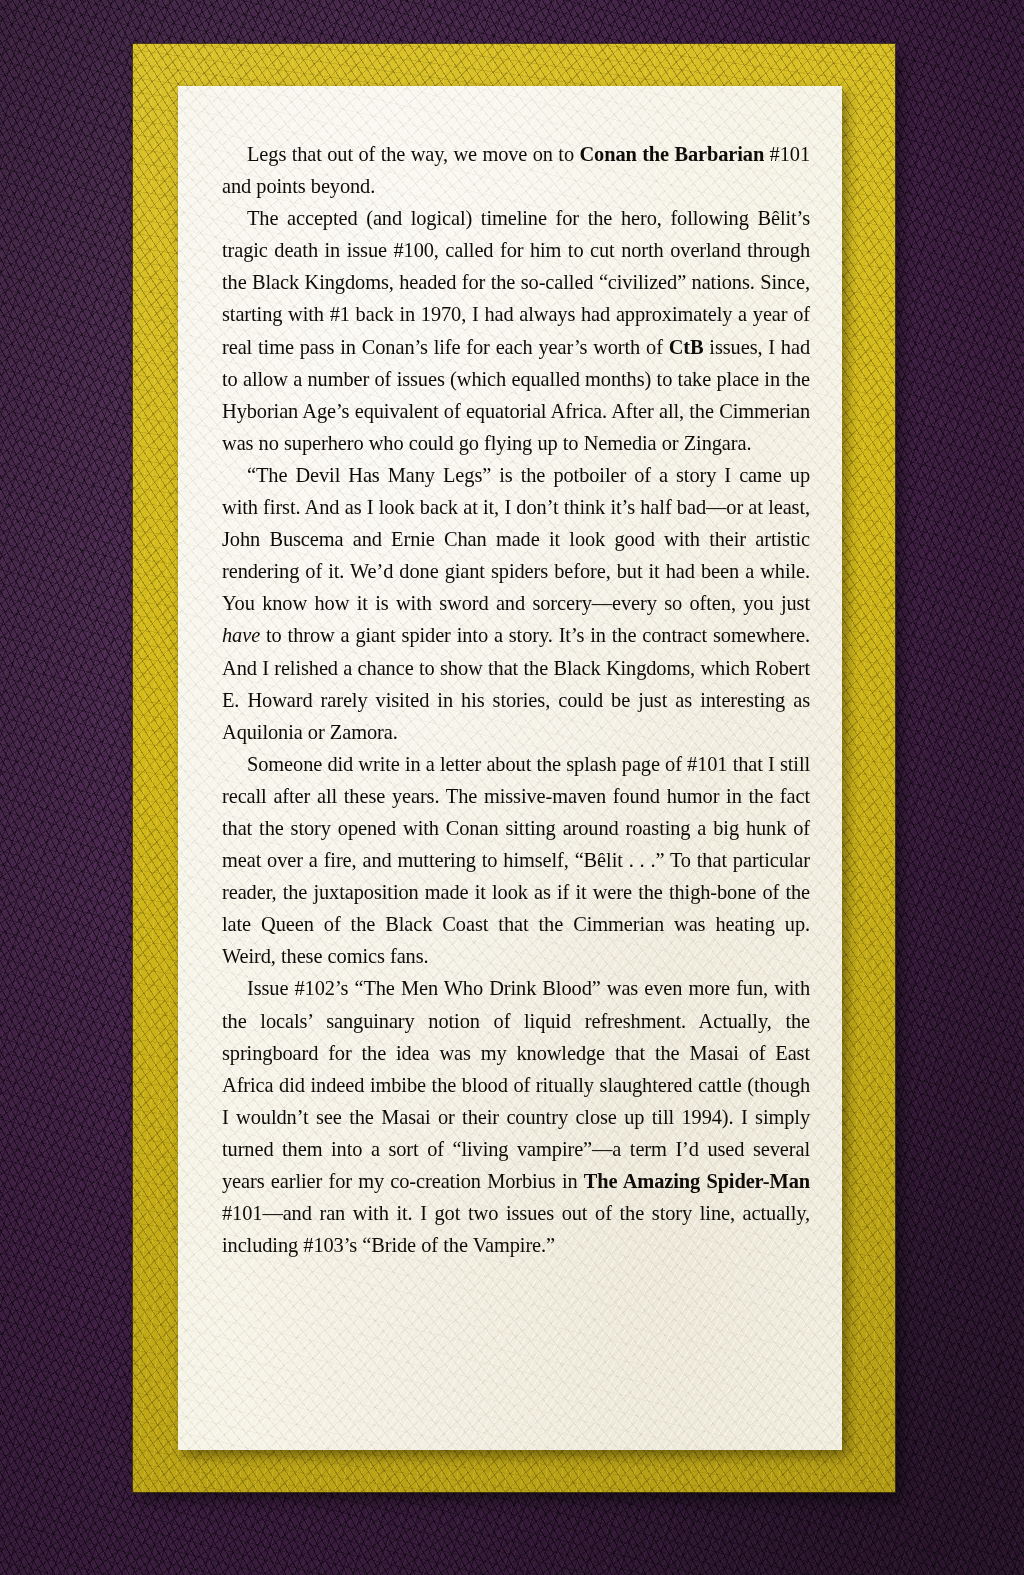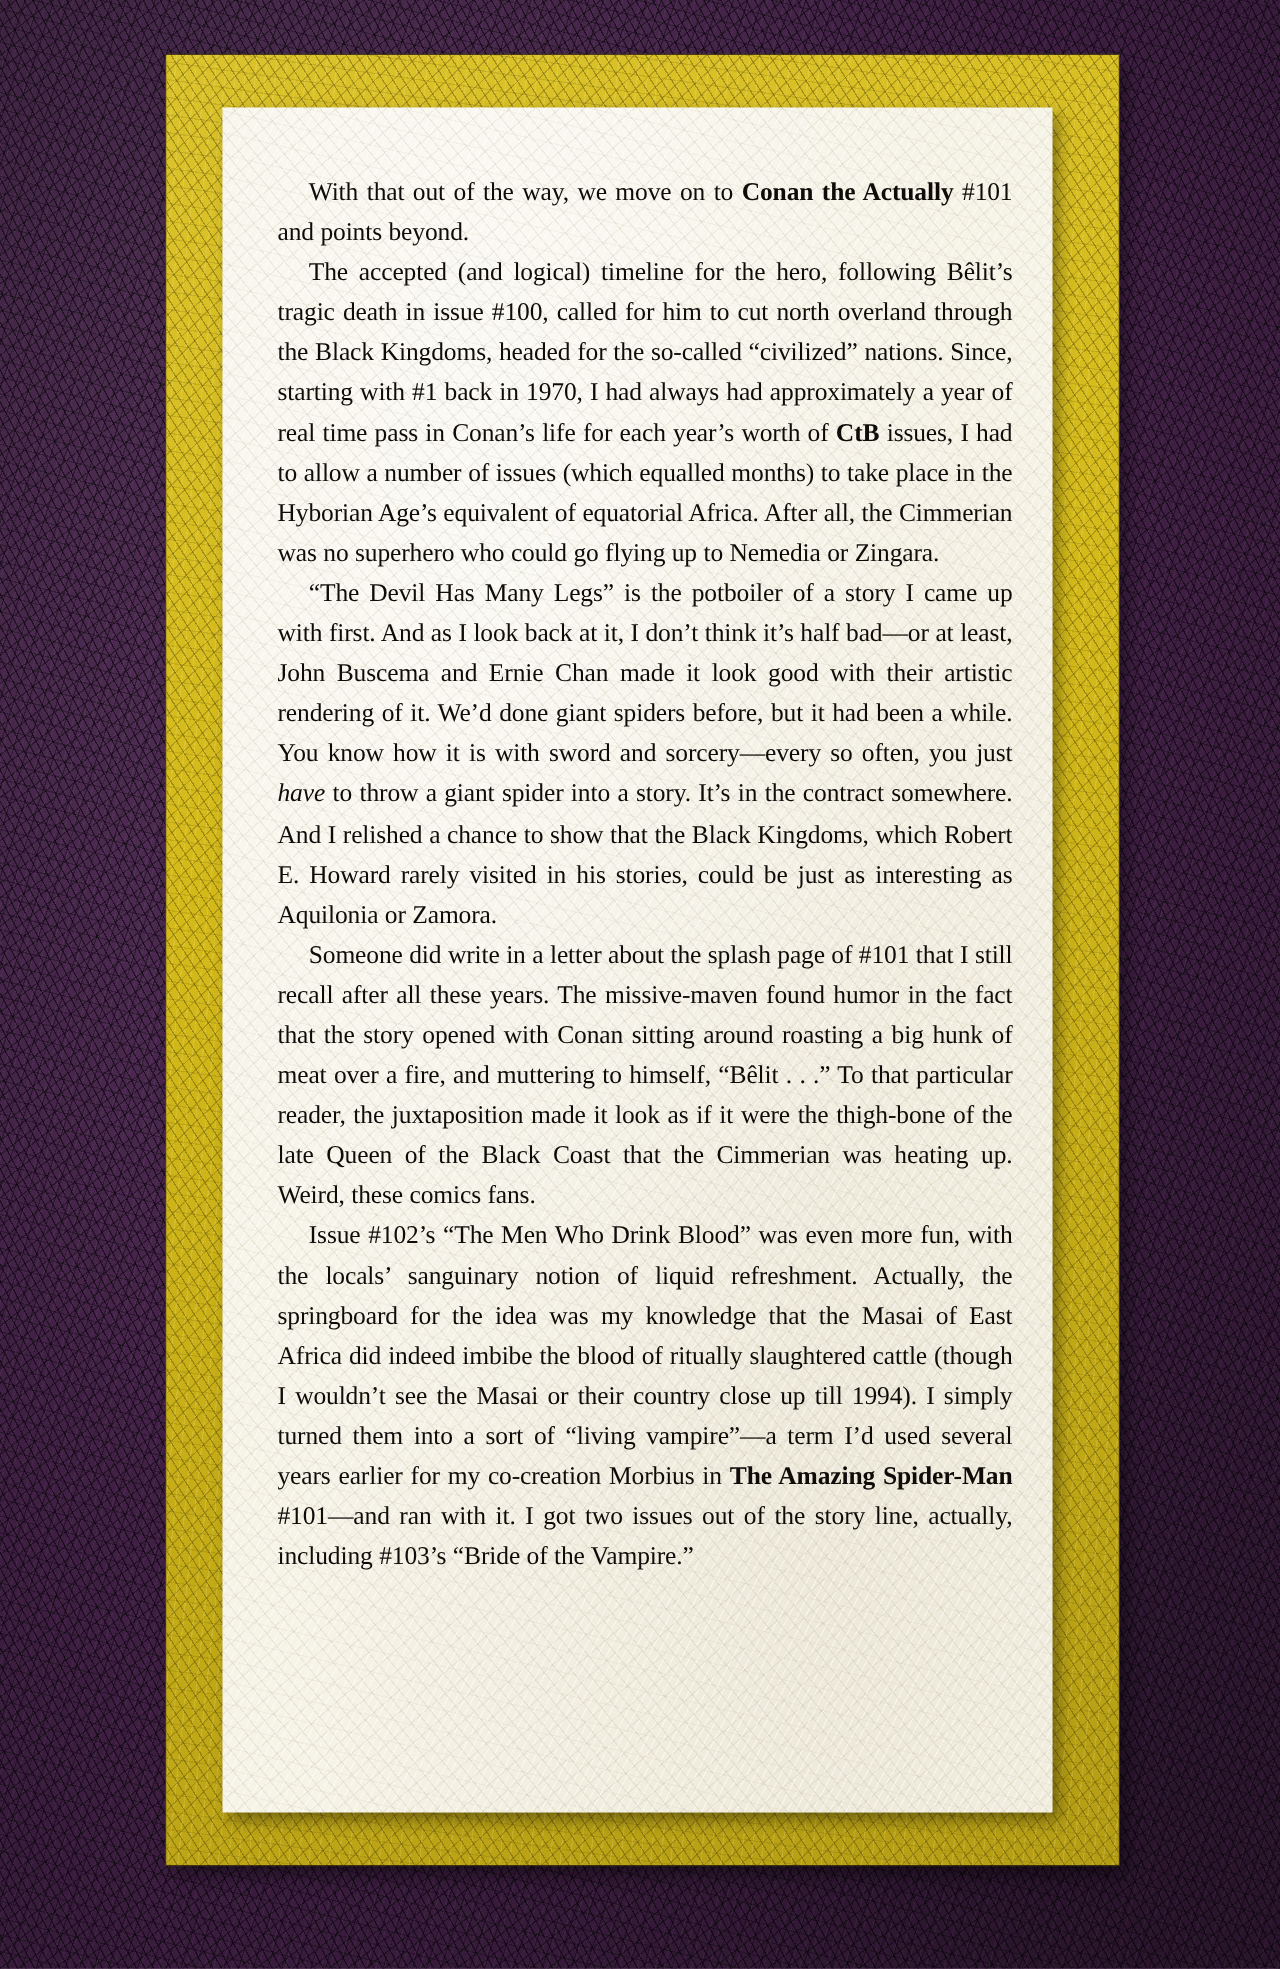--- a/index.html
+++ b/index.html
@@ -125,21 +125,21 @@
   <div class="page-texture"></div>
   <div class="page-vignette"></div>
 
   <div class="gold-frame">
     <div class="gold-texture"></div>
 
     <div class="paper">
       <div class="paper-texture"></div>
 
       <div class="text-column">
-        <p class="para"><span>With that out of the way, we move on to </span><b>Conan the Actually</b><span> #101 and points beyond.</span></p>
+        <p class="para"><span>Legs that out of the way, we move on to </span><b>Conan the Barbarian</b><span> #101 and points beyond.</span></p>
         <p class="para"><span>The accepted (and logical) timeline for the hero, following Bêlit’s tragic death in issue #100, called for him to cut north overland through the Black Kingdoms, headed for the so-called “civilized” nations. Since, starting with #1 back in 1970, I had always had approximately a year of real time pass in Conan’s life for each year’s worth of </span><b>CtB</b><span> issues, I had to allow a number of issues (which equalled months) to take place in the Hyborian Age’s equivalent of equatorial Africa. After all, the Cimmerian was no superhero who could go flying up to Nemedia or Zingara.</span></p>
         <p class="para"><span>“The Devil Has Many Legs” is the potboiler of a story I came up with first. And as I look back at it, I don’t think it’s half bad—or at least, John Buscema and Ernie Chan made it look good with their artistic rendering of it. We’d done giant spiders before, but it had been a while. You know how it is with sword and sorcery—every so often, you just </span><i>have</i><span> to throw a giant spider into a story. It’s in the contract somewhere. And I relished a chance to show that the Black Kingdoms, which Robert E. Howard rarely visited in his stories, could be just as interesting as Aquilonia or Zamora.</span></p>
         <p class="para"><span>Someone did write in a letter about the splash page of #101 that I still recall after all these years. The missive-maven found humor in the fact that the story opened with Conan sitting around roasting a big hunk of meat over a fire, and muttering to himself, “Bêlit . . .” To that particular reader, the juxtaposition made it look as if it were the thigh-bone of the late Queen of the Black Coast that the Cimmerian was heating up. Weird, these comics fans.</span></p>
         <p class="para"><span>Issue #102’s “The Men Who Drink Blood” was even more fun, with the locals’ sanguinary notion of liquid refreshment. Actually, the springboard for the idea was my knowledge that the Masai of East Africa did indeed imbibe the blood of ritually slaughtered cattle (though I wouldn’t see the Masai or their country close up till 1994). I simply turned them into a sort of “living vampire”—a term I’d used several years earlier for my co-creation Morbius in </span><b>The Amazing Spider-Man</b><span> #101—and ran with it. I got two issues out of the story line, actually, including #103’s “Bride of the Vampire.”</span></p>
       </div>
 
     </div>
   </div>
 </div>
 

